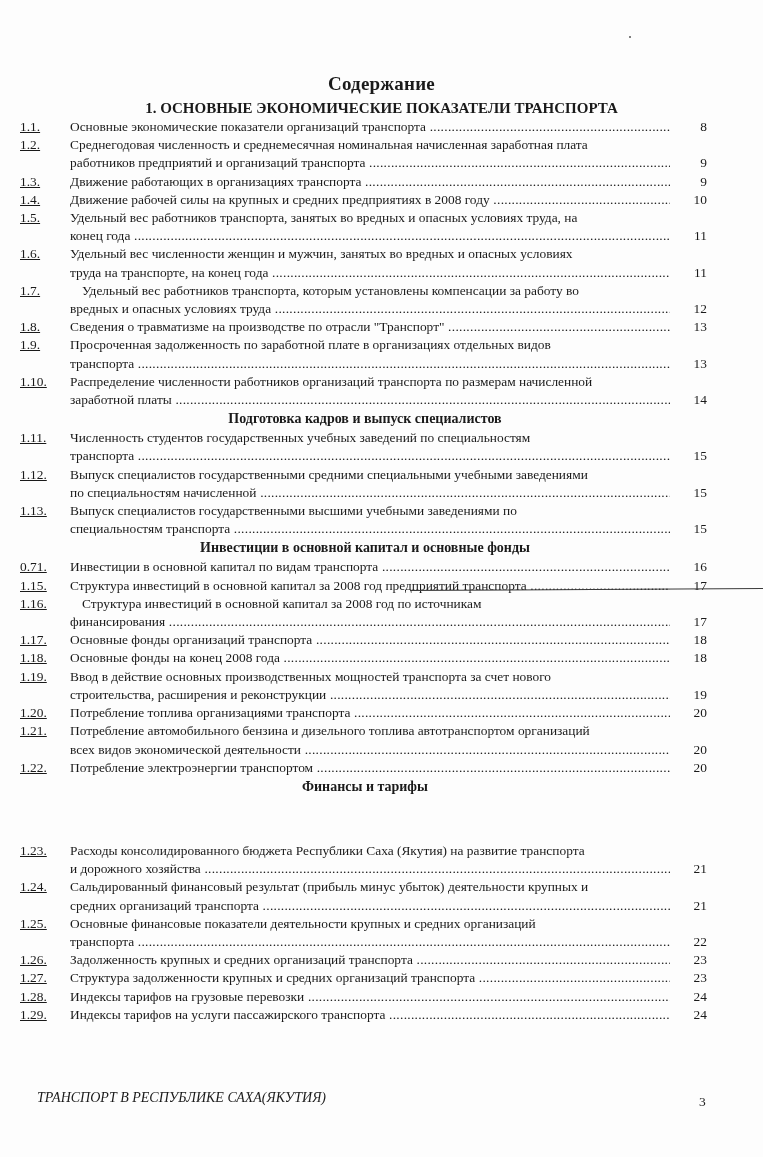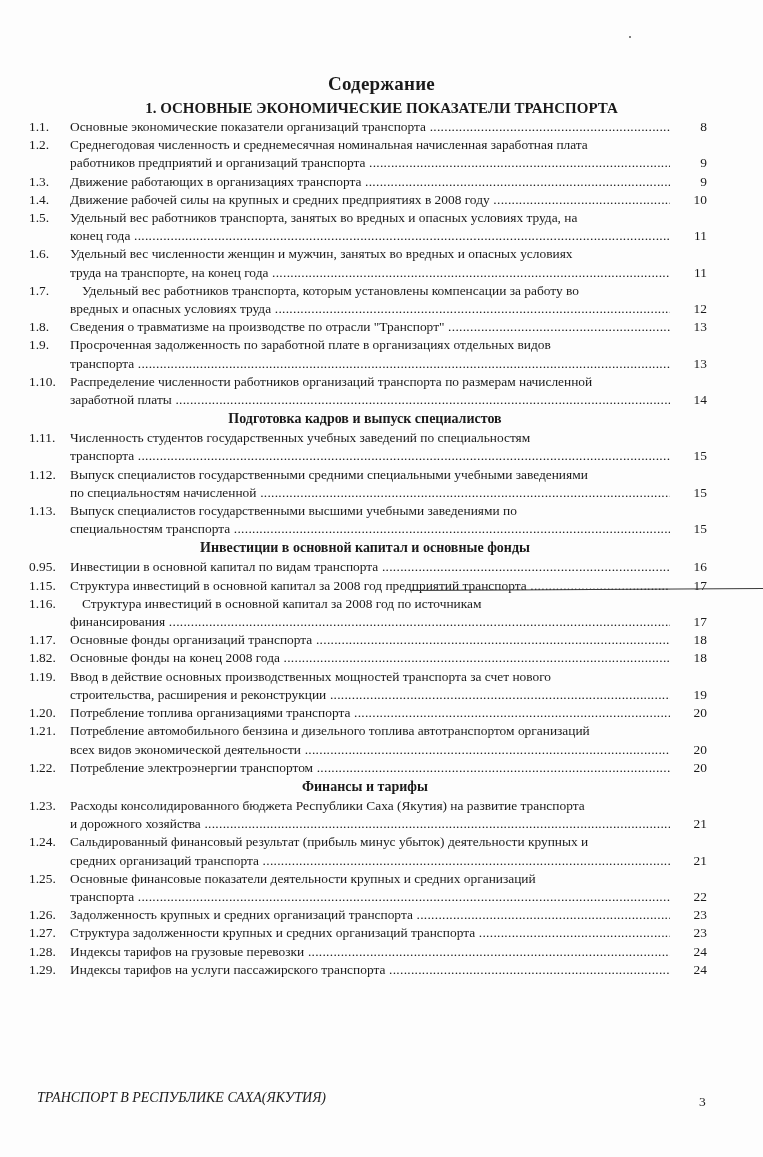--- a/index.html
+++ b/index.html
@@ -15,21 +15,21 @@
   .chapter {
     position:absolute; left:0; width:763px; top:100px; text-align:center;
     font-weight:bold; font-size:15px;
   }
   .toc { position:absolute; left:0; top:118px; width:763px; }
   .section-head {
     text-align:center; font-weight:bold; font-size:14px; height:20px; line-height:20px;
     margin-left:70px; width:590px;
   }
   .entry { position:relative; font-size:13.4px; line-height:18.2px; }
-  .entry .num { position:absolute; left:29px; top:0; width:40px; }
+  .entry .num { position:absolute; left:20px; top:0; width:40px;text-decoration:underline; }
   .entry .text { margin-left:70px; width:600px; }
   .entry .text .dots { letter-spacing:0.3px; }
   .entry .pg { position:absolute; right:56px; bottom:0; width:30px; text-align:right; }
   .scanline {
     position:absolute; left:410px; top:589px; width:353px; height:1px;
     background:#3a3a3a; transform:rotate(-0.3deg);
   }
   .speck { position:absolute; width:2px; height:2px; background:#555; border-radius:1px; }
   .footer-title {
     position:absolute; left:37px; top:1090px; font-style:italic; font-size:14px;
@@ -140,21 +140,21 @@
       <div class="entry">
         <span class="num">1.13.</span>
         <div class="text">
           <div style="white-space: nowrap; overflow: hidden; width: 620px;"><span>Выпуск специалистов государственными высшими учебными заведениями по</span></div>
           <div style="white-space: nowrap; overflow: hidden; width: 600px;"><span>специальностям транспорта</span><span class="dots"> ................................................................................................................................................................</span></div>
         </div>
         <span class="pg">15</span>
       </div>
       <div class="section-head">Инвестиции в основной капитал и основные фонды</div>
       <div class="entry">
-        <span class="num">0.95.</span>
+        <span class="num">0.71.</span>
         <div class="text">
           <div style="white-space: nowrap; overflow: hidden; width: 600px;"><span>Инвестиции в основной капитал по видам транспорта</span><span class="dots"> ................................................................................................................................................................</span></div>
         </div>
         <span class="pg">16</span>
       </div>
       <div class="entry">
         <span class="num">1.15.</span>
         <div class="text">
           <div style="white-space: nowrap; overflow: hidden; width: 600px;"><span>Структура инвестиций в основной капитал за 2008 год предприятий транспорта</span><span class="dots"> ................................................................................................................................................................</span></div>
         </div>
@@ -169,21 +169,21 @@
         <span class="pg">17</span>
       </div>
       <div class="entry">
         <span class="num">1.17.</span>
         <div class="text">
           <div style="white-space: nowrap; overflow: hidden; width: 600px;"><span>Основные фонды организаций транспорта</span><span class="dots"> ................................................................................................................................................................</span></div>
         </div>
         <span class="pg">18</span>
       </div>
       <div class="entry">
-        <span class="num">1.82.</span>
+        <span class="num">1.18.</span>
         <div class="text">
           <div style="white-space: nowrap; overflow: hidden; width: 600px;"><span>Основные фонды на конец 2008 года</span><span class="dots"> ................................................................................................................................................................</span></div>
         </div>
         <span class="pg">18</span>
       </div>
       <div class="entry">
         <span class="num">1.19.</span>
         <div class="text">
           <div style="white-space: nowrap; overflow: hidden; width: 620px;"><span>Ввод в действие основных производственных мощностей транспорта за счет нового</span></div>
           <div style="white-space: nowrap; overflow: hidden; width: 600px;"><span>строительства, расширения и реконструкции</span><span class="dots"> ................................................................................................................................................................</span></div>
@@ -209,21 +209,21 @@
         <span class="num">1.22.</span>
         <div class="text">
           <div style="white-space: nowrap; overflow: hidden; width: 600px;"><span>Потребление электроэнергии транспортом</span><span class="dots"> ................................................................................................................................................................</span></div>
         </div>
         <span class="pg">20</span>
       </div>
       <div class="section-head">Финансы и тарифы</div>
       <div class="entry">
         <span class="num">1.23.</span>
         <div class="text">
-          <div style="white-space: nowrap; overflow: hidden; width: 620px;"><span>Расходы консолидированного бюджета Республики Саха (Якутия) на развитие транспорта</span></div>
+          <div style="white-space: nowrap; overflow: hidden; width: 620px; margin-top: 45px;"><span>Расходы консолидированного бюджета Республики Саха (Якутия) на развитие транспорта</span></div>
           <div style="white-space: nowrap; overflow: hidden; width: 600px;"><span>и дорожного хозяйства</span><span class="dots"> ................................................................................................................................................................</span></div>
         </div>
         <span class="pg">21</span>
       </div>
       <div class="entry">
         <span class="num">1.24.</span>
         <div class="text">
           <div style="white-space: nowrap; overflow: hidden; width: 620px;"><span>Сальдированный финансовый результат (прибыль минус убыток) деятельности крупных и</span></div>
           <div style="white-space: nowrap; overflow: hidden; width: 600px;"><span>средних организаций транспорта</span><span class="dots"> ................................................................................................................................................................</span></div>
         </div>

